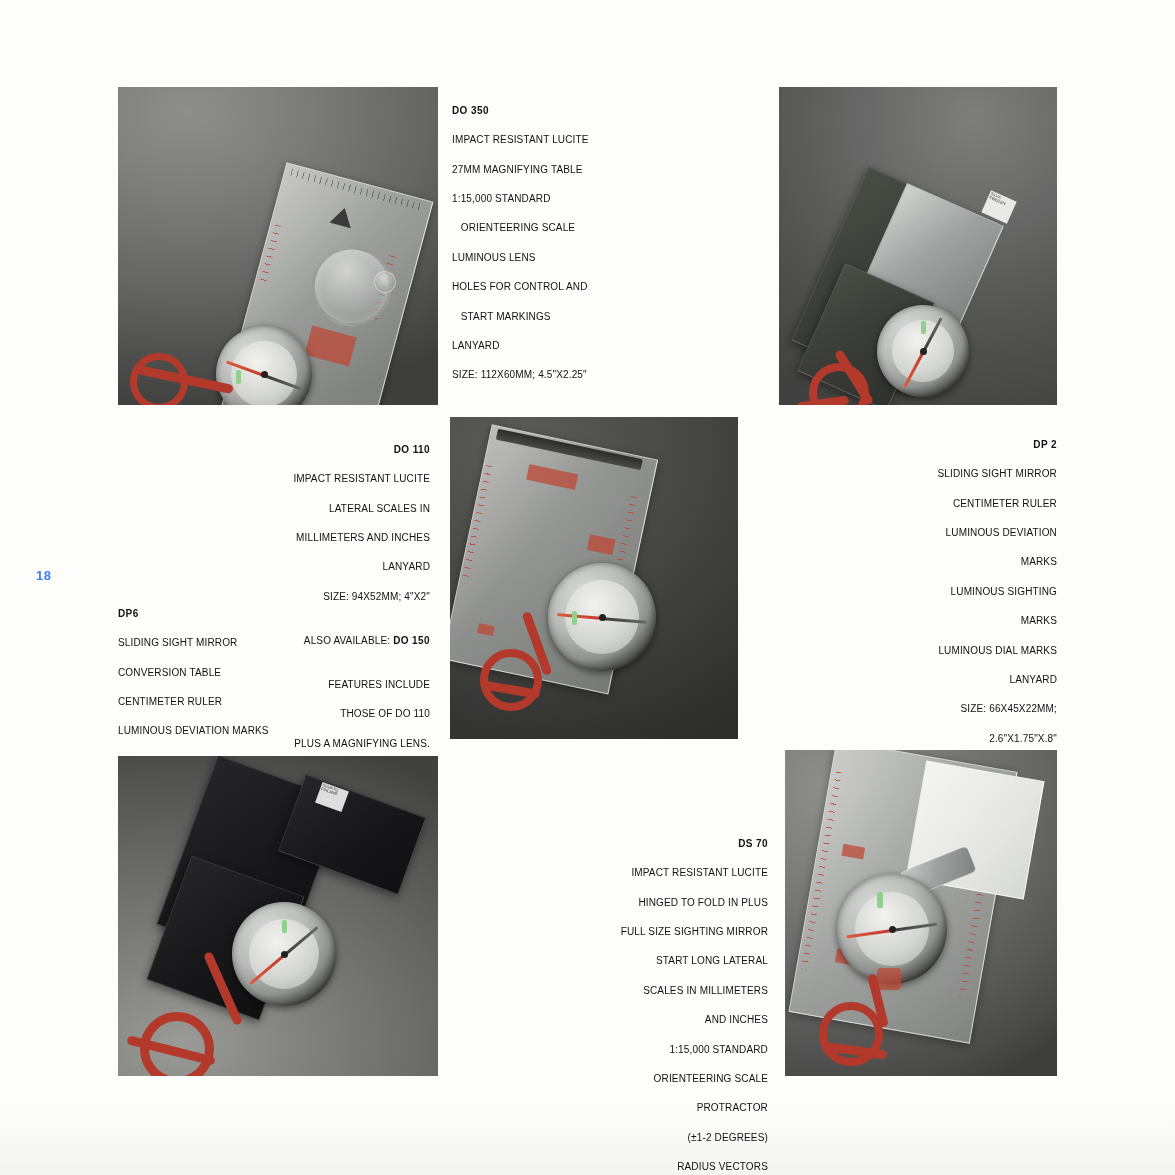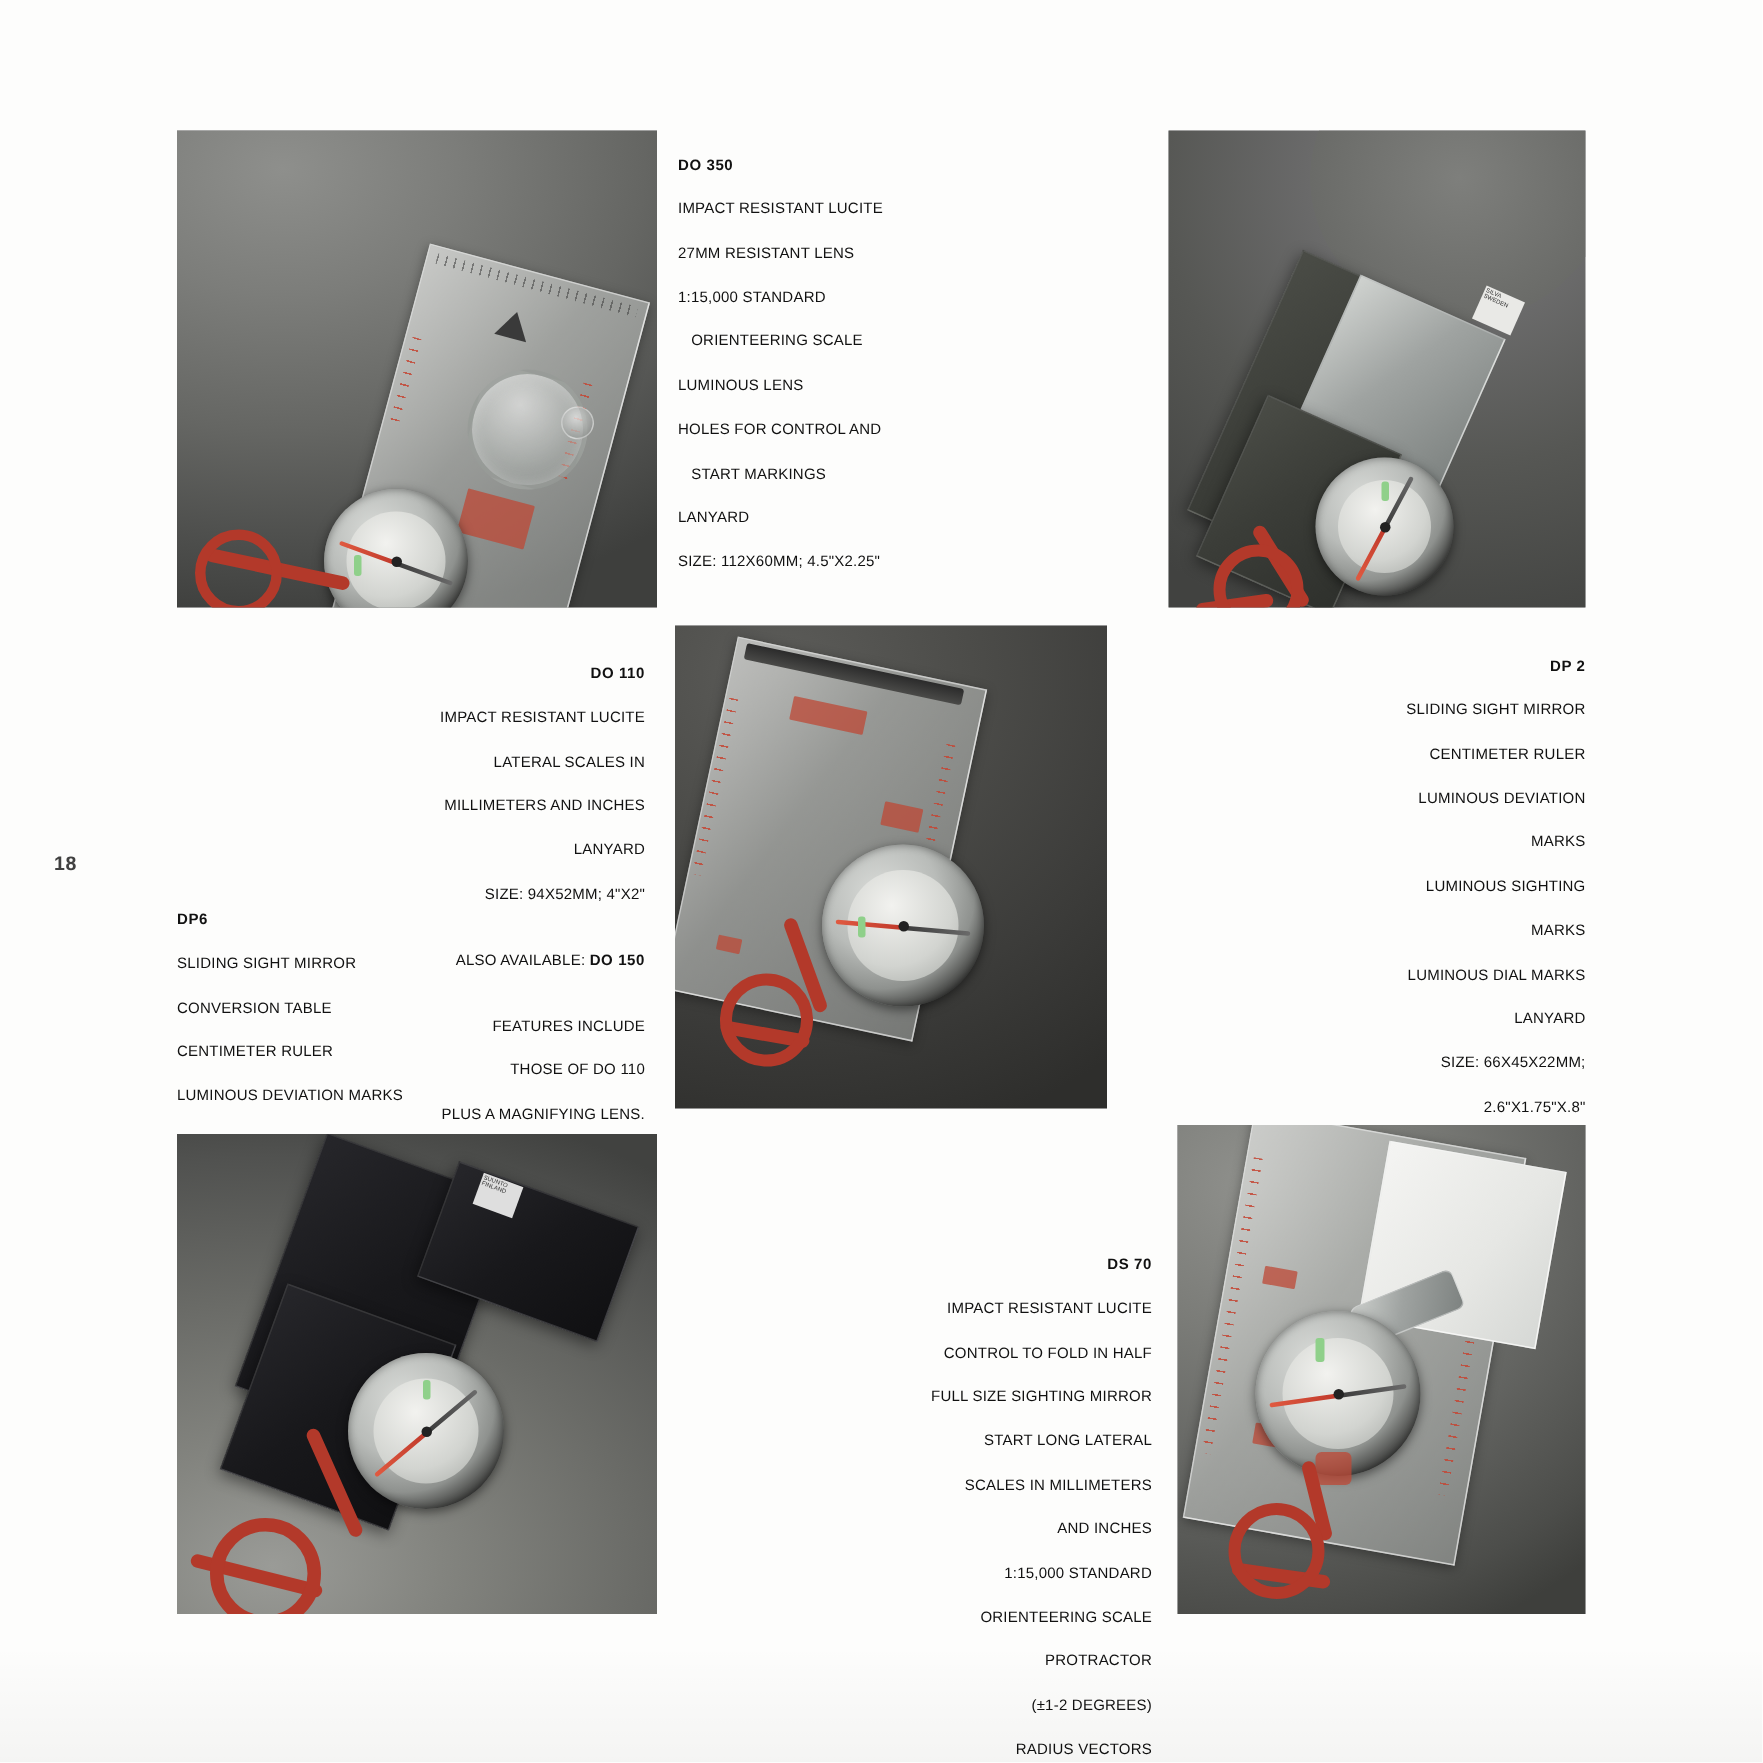--- a/index.html
+++ b/index.html
@@ -30,21 +30,21 @@
     pointer-events: none;
   }
 
   .page-number {
     position: absolute;
     left: 36px;
     top: 568px;
     font-size: 13px;
     font-weight: bold;
     letter-spacing: 0.5px;
-    color: #404040;
+    color: #3b82f6;
   }
 
   
   .photo {
     position: absolute;
     overflow: hidden;
     background: #6a6a6a;
   }
   .photo .bg {
     position: absolute;
@@ -239,21 +239,21 @@
       <div class="pivot"></div>
     </div>
 
     <div class="lanyard2" style="left:18px; top:288px; width:98px; transform: rotate(12deg);"></div>
     <div class="lanyard" style="left:12px; top:266px; width:44px; height:44px;"></div>
   </div>
 
   <div class="caption cap-left" style="left:452px; top:89px; width:230px;">
     <span class="code">DO 350</span><br>
     <span>IMPACT RESISTANT LUCITE</span><br>
-    <span>27MM RESISTANT LENS</span><br>
+    <span>27MM MAGNIFYING TABLE</span><br>
     <span>1:15,000 STANDARD</span><br>
     <span style="white-space:pre">   ORIENTEERING SCALE</span><br>
     <span>LUMINOUS LENS</span><br>
     <span>HOLES FOR CONTROL AND</span><br>
     <span style="white-space:pre">   START MARKINGS</span><br>
     <span>LANYARD</span><br>
     <span>SIZE: 112X60MM; 4.5"X2.25"</span>
   </div>
 
   <div class="photo" style="left:779px; top:87px; width:278px; height:318px;">
@@ -369,21 +369,21 @@
     </div>
 
     <div class="lanyard2" style="left:66px; top:228px; width:78px; transform: rotate(66deg);"></div>
     <div class="lanyard2" style="left:8px; top:290px; width:90px; transform: rotate(14deg);"></div>
     <div class="lanyard" style="left:22px; top:256px; width:56px; height:56px; border-width:9px;"></div>
   </div>
 
   <div class="caption cap-right" style="left:600px; top:822px; width:168px;">
     <span class="code">DS 70</span><br>
     <span>IMPACT RESISTANT LUCITE</span><br>
-    <span>CONTROL TO  FOLD IN HALF</span><br>
+    <span>HINGED TO  FOLD IN PLUS</span><br>
     <span>FULL SIZE SIGHTING MIRROR</span><br>
     <span>START LONG LATERAL</span><br>
     <span>SCALES IN MILLIMETERS</span><br>
     <span>AND INCHES</span><br>
     <span>1:15,000 STANDARD</span><br>
     <span>ORIENTEERING SCALE</span><br>
     <span>PROTRACTOR</span><br>
     <span>(±1-2 DEGREES)</span><br>
     <span>RADIUS VECTORS</span><br>
     <br>

